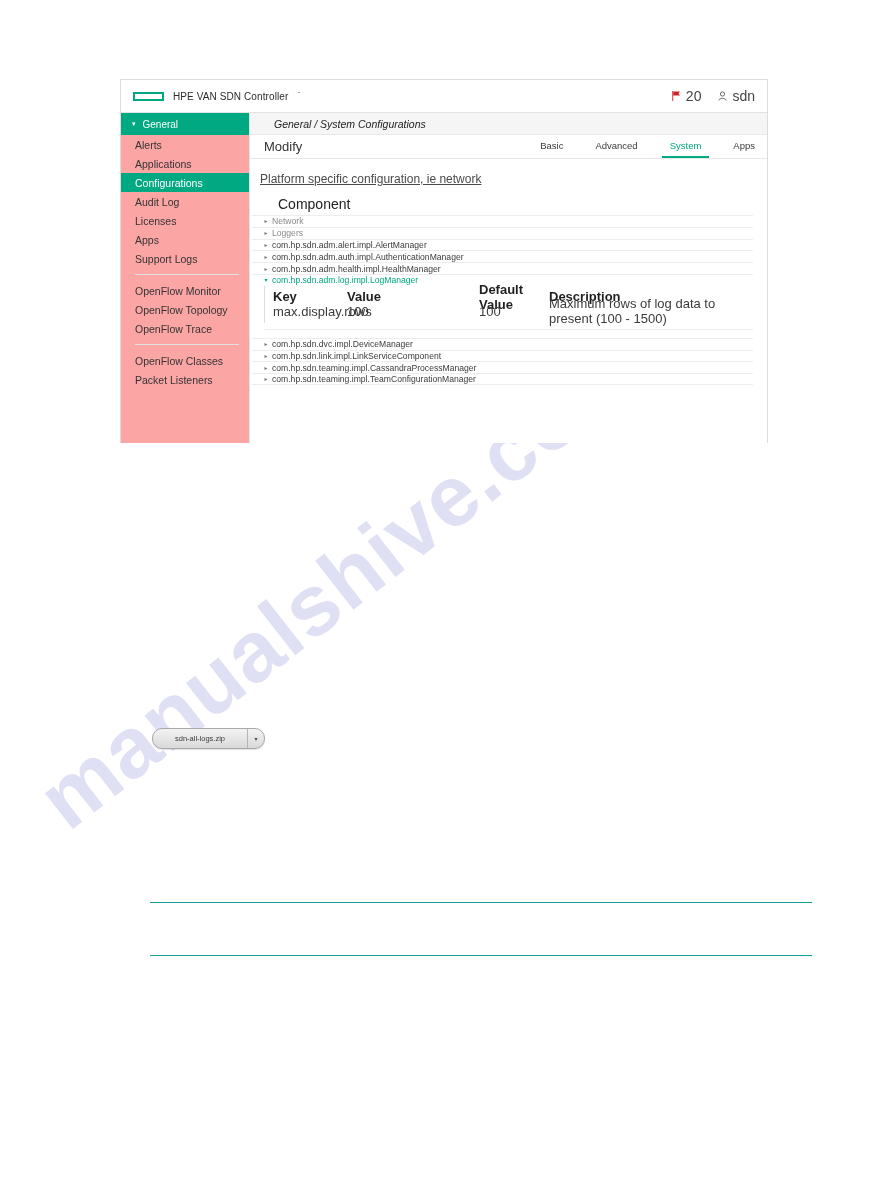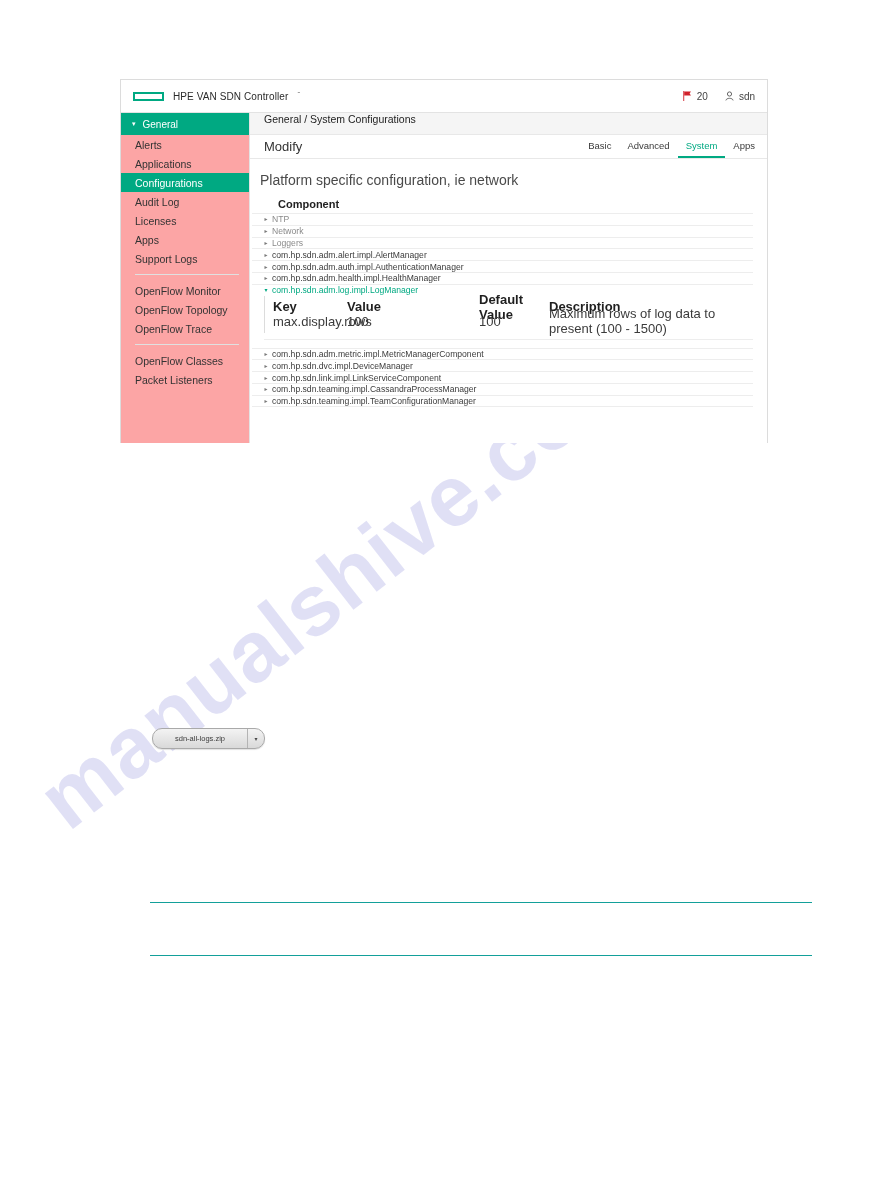--- a/index.html
+++ b/index.html
@@ -91,21 +91,21 @@
   .topbar-right {
     margin-left: auto;
     display: flex;
     align-items: center;
     gap: 17px;
   }
   .alerts-chip, .user-chip {
     display: flex;
     align-items: center;
     gap: 5px;
-    font-size: 10px;
+    font-size: 14px;
     color: #444;
   }
   .flag-icon { display: block; }
   .person-icon { display: block; }
 
   
   .app-body {
     display: flex;
     height: 330px;
   }
@@ -161,22 +161,24 @@
     min-width: 0;
     background: #ffffff;
     display: flex;
     flex-direction: column;
   }
   .breadcrumb-bar {
     height: 22px;
     background: #f5f5f5;
     border-bottom: 1px solid #e8e8e8;
     display: flex;
-    padding-left: 14px;
-    box-sizing: border-box;
+    align-items: center;
+    padding-left: 24px;
+    box-sizing: border-box;
+    font-style: italic;
   }
   .breadcrumb {
     font-size: 10.5px;
     color: #222;
   }
   .action-bar {
     height: 24px;
     display: flex;
     align-items: center;
     padding-left: 14px;
@@ -186,21 +188,21 @@
   }
   .modify-link {
     font-size: 13px;
     color: #333;
   }
   .tabs {
     margin-left: auto;
     display: flex;
     align-items: flex-end;
     height: 100%;
-    gap: 0;
+    gap: 16px;
     text-align: center;
   }
   .tab {
     font-size: 9.5px;
     color: #3a3a3a;
     padding: 0 8px;
     height: 100%;
     display: flex;
     align-items: center;
     box-sizing: border-box;
@@ -211,31 +213,32 @@
     color: #00a982;
     border-bottom-color: #00a982;
   }
 
   .panel {
     padding: 13px 14px 0 0;
     flex: 1 1 auto;
     overflow: hidden;
   }
   .panel-desc {
-    font-size: 14px;
+    font-size: 12px;
     color: #4a4a4a;
     padding-left: 0;
     margin-left: -4px;
     padding: 0 0 10px 0;
     margin-bottom: 0;
+    text-decoration: underline;
   }
 
   .table-head {
-    font-size: 11px;
-    font-weight: 700;
+    font-size: 14px;
+    font-weight: 400;
     color: #222;
     padding: 0 0 3px 26px;
   }
   .comp-row {
     height: 11.8px;
     display: flex;
     align-items: center;
     border-top: 1px solid #ededed;
     font-size: 8.6px;
     color: #3b3b3b;
@@ -450,24 +453,20 @@
       </div>
 
       <div class="panel">
         <div style="padding-left:14px;">
           <div class="panel-desc">Platform specific configuration, ie network</div>
         </div>
 
         <div style="padding-left:2px;">
           <div class="table-head">Component</div>
 
-          <div class="comp-row muted">
-            <span class="arrow">▸</span>
-            <span>NTP</span>
-          </div>
           <div class="comp-row muted">
             <span class="arrow">▸</span>
             <span>Network</span>
           </div>
           <div class="comp-row muted">
             <span class="arrow">▸</span>
             <span>Loggers</span>
           </div>
           <div class="comp-row">
             <span class="arrow">▸</span>
@@ -499,24 +498,20 @@
               <span class="col-val">100</span>
               <span class="col-def">100</span>
               <span class="col-desc">Maximum rows of log data to present (100 - 1500)</span>
             </div>
           </div>
           <div class="detail-bottom-rule"></div>
           <div class="gap-after-detail"></div>
 
           <div class="comp-row">
             <span class="arrow">▸</span>
-            <span>com.hp.sdn.adm.metric.impl.MetricManagerComponent</span>
-          </div>
-          <div class="comp-row">
-            <span class="arrow">▸</span>
             <span>com.hp.sdn.dvc.impl.DeviceManager</span>
           </div>
           <div class="comp-row">
             <span class="arrow">▸</span>
             <span>com.hp.sdn.link.impl.LinkServiceComponent</span>
           </div>
           <div class="comp-row">
             <span class="arrow">▸</span>
             <span>com.hp.sdn.teaming.impl.CassandraProcessManager</span>
           </div>

